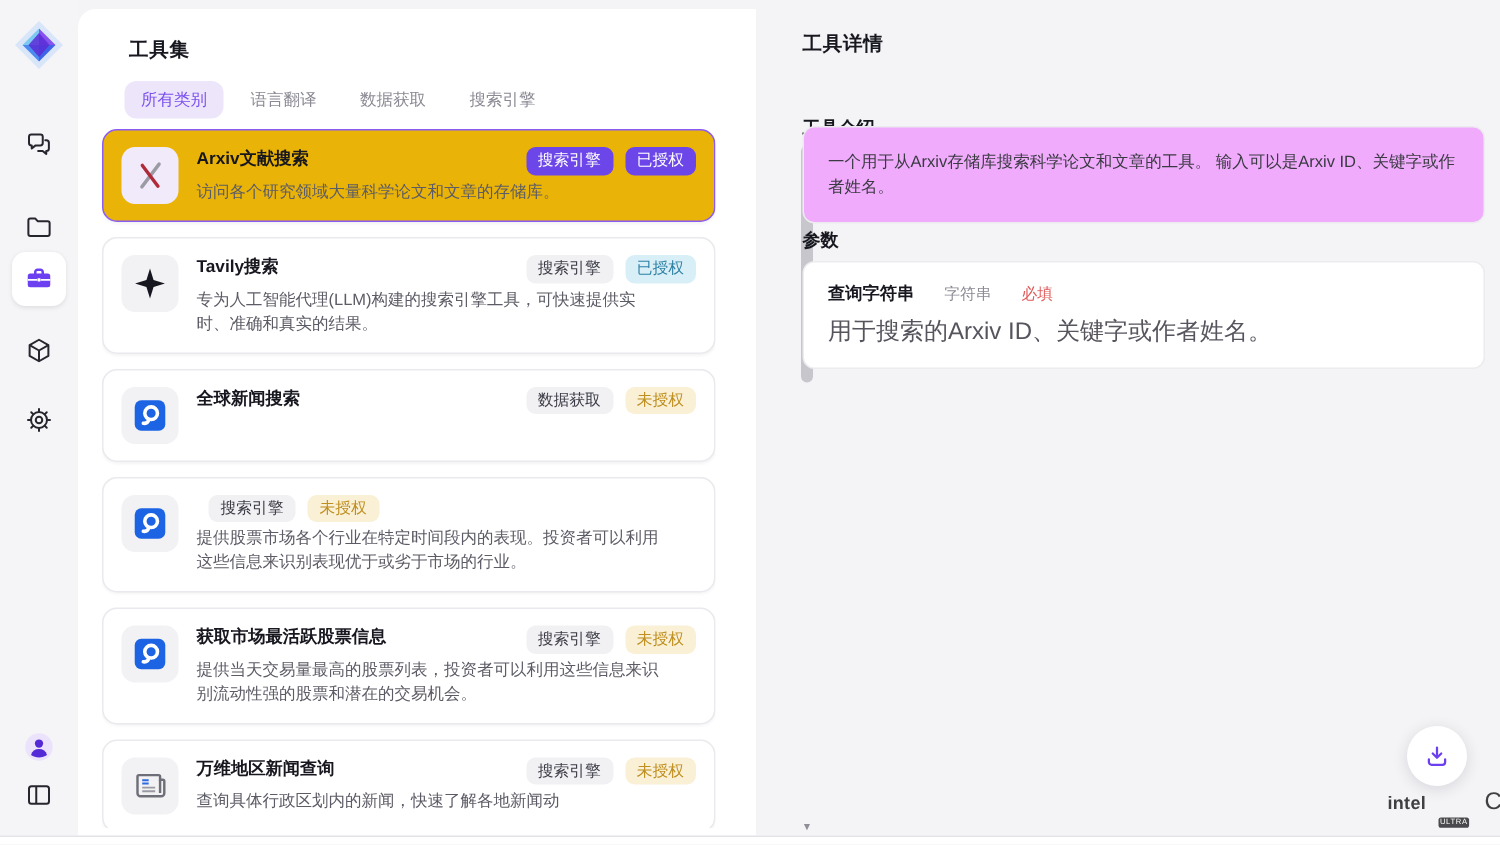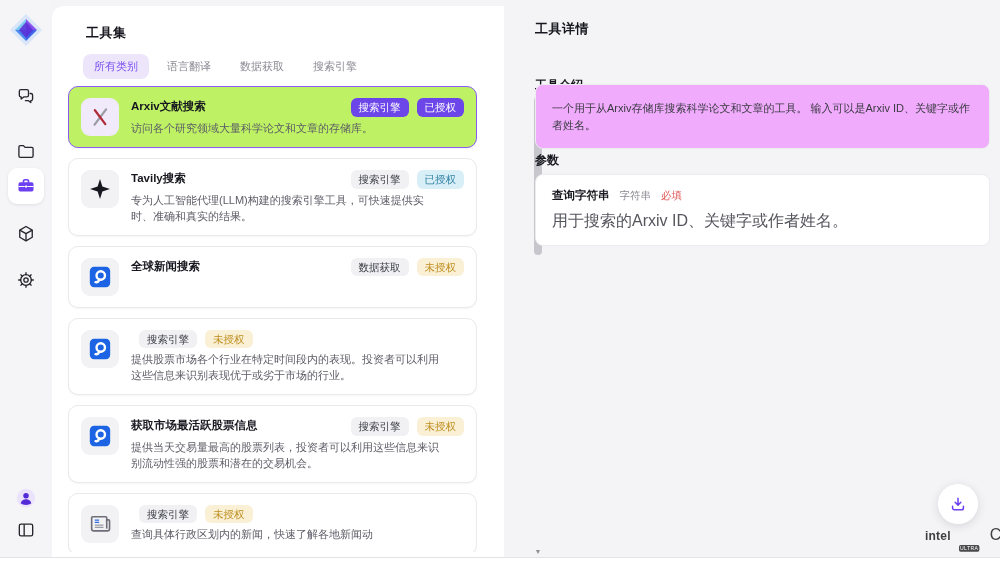--- a/index.html
+++ b/index.html
@@ -17,21 +17,21 @@
 
   
   .panel-left { position:absolute; left:52px; top:6px; width:452px; height:551px; background:#FFFFFF; border-radius:12px 0 0 0; }
   .panel-title { position:absolute; left:34px; top:18px; font-size:13px; font-weight:bold; letter-spacing:.5px; }
   .tabs { position:absolute; left:31px; top:48px; display:flex; gap:7px; }
   .tab { border:none; background:none; font-family:inherit; font-size:11px; color:#8A8A94; padding:5px 11px; border-radius:8px; cursor:pointer; white-space:nowrap; }
   .tab.active { background:#EDE6FB; color:#7A4FF0; }
 
   .tool-list { position:absolute; left:16px; top:80px; width:409px; height:466px; display:flex; flex-direction:column; gap:10px; overflow:hidden; }
   .tool-card { background:#FFFFFF; border:1px solid #E9E9EE; border-radius:10px; box-shadow:0 1px 2px rgba(30,30,50,.05); padding:11px 12px; display:flex; gap:12px; cursor:pointer; flex-shrink:0; }
-  .tool-card.selected { border:1.5px solid #8A5CF5; background:#bef264; }
+  .tool-card.selected { border:1.5px solid #8A5CF5; background:#eab308; }
   .icon-tile { width:38px; height:38px; border-radius:9px; background:#F2F2F5; display:flex; align-items:center; justify-content:center; flex-shrink:0; }
   .tool-card.selected .icon-tile { background:#F0EAFB; }
   .icon-tile svg { width:26px; height:26px; }
   .tool-body { flex:1; min-width:0; }
   .tool-head { display:flex; align-items:flex-start; }
   .tool-title { font-size:11.5px; font-weight:bold; line-height:16px; flex:1; }
   .badges { display:flex; gap:8px; flex-shrink:0; margin-left:8px; }
   .badge { font-size:10.5px; line-height:1; padding:4px 8px; border-radius:6px; white-space:nowrap; }
   .badge-purple  { background:#6C46E9; color:#FFFFFF; }
   .badge-neutral { background:#F1F1F4; color:#3C3C46; }
@@ -45,21 +45,21 @@
   .scroll-thumb { position:absolute; left:1px; top:11px; width:8px; height:158px; background:#C6C6CC; border-radius:4px; cursor:pointer; }
 
   
   .panel-right { position:absolute; left:516px; top:0; width:496px; height:557px; }
   .detail-title { position:absolute; left:19px; top:20px; font-size:13px; font-weight:bold; letter-spacing:.5px; }
   .section-h1 { position:absolute; left:19px; top:61px; font-size:12px; font-weight:bold;margin-top:16px; }
   .intro-card { position:absolute; left:19px; top:84px; width:455px; background:#f0abfc; border:1px solid #ECECEF; border-radius:8px; padding:15px 16px; font-size:11px; color:#3A3A42; line-height:1.5; }
   .section-h2 { position:absolute; left:19px; top:152px; font-size:12px; font-weight:bold; }
   .param-wrap { position:absolute; left:19px; top:174px; width:455px; display:flex; flex-direction:column; gap:10px; }
   .param-card { background:#FFFFFF; border:1px solid #ECECEF; border-radius:8px; padding:13px 16px; }
-  .param-head { display:flex; align-items:baseline; gap:10px; }
+  .param-head { display:flex; align-items:baseline; gap:20px; }
   .param-name { font-size:11.5px; font-weight:bold; }
   .param-type { font-size:10.5px; color:#8A8A94; }
   .param-req  { font-size:10.5px; color:#E05B5B; }
   .param-desc { font-size:16px; color:#55555E; margin-top:8px; }
   .mini-arrow { position:absolute; left:486px; top:5px; font-size:6px; color:#C0C0C6; }
 
   
   .bottom-strip { position:absolute; left:0; top:557px; width:1000px; height:6px; background:#FFFFFF; border-top:1px solid #E3E3E7; }
   .fab { position:absolute; left:938px; top:484px; width:40px; height:40px; border-radius:50%; background:#FFFFFF; border:none; box-shadow:0 2px 10px rgba(40,40,70,.14); display:flex; align-items:center; justify-content:center; cursor:pointer; }
   .fab svg { width:20px; height:20px; }
@@ -247,20 +247,21 @@
     <div class="icon-tile">
             <svg viewBox="0 0 24 24" fill="none">
               <path d="M18.2 8.2h1.7a.9.9 0 0 1 .9.9v7.3a1.9 1.9 0 0 1-1.9 1.9H6.2a1.9 1.9 0 0 1-1.9-1.9V6.2a.9.9 0 0 1 .9-.9h12.1a.9.9 0 0 1 .9.9Z" stroke="#6E6E78" stroke-width="1.5"></path>
               <path d="M18.2 8.2v8.1" stroke="#6E6E78" stroke-width="1.5"></path>
               <path d="M7.2 8.5h4M7.2 10.5h4" stroke="#2E6BE0" stroke-width="1.2"></path>
               <path d="M7.2 13h8M7.2 15.2h8" stroke="#9A9AA2" stroke-width="1.2"></path>
             </svg>
           </div>
     <div class="tool-body">
       <div class="tool-head">
+        <div class="tool-title">万维地区新闻查询</div>
         <div class="badges">
           <span class="badge badge-neutral">搜索引擎</span>
           <span class="badge badge-yellow">未授权</span>
         </div>
       </div>
       <div class="tool-desc">查询具体行政区划内的新闻，快速了解各地新闻动</div>
     </div>
   </div>
 </div>
     <div class="list-scrollbar">

